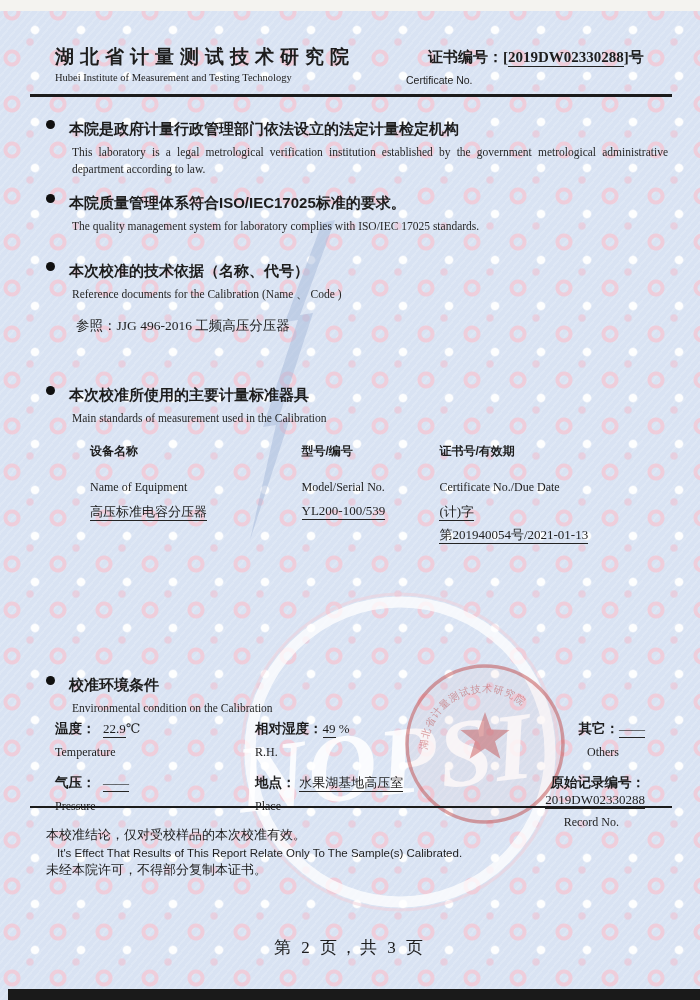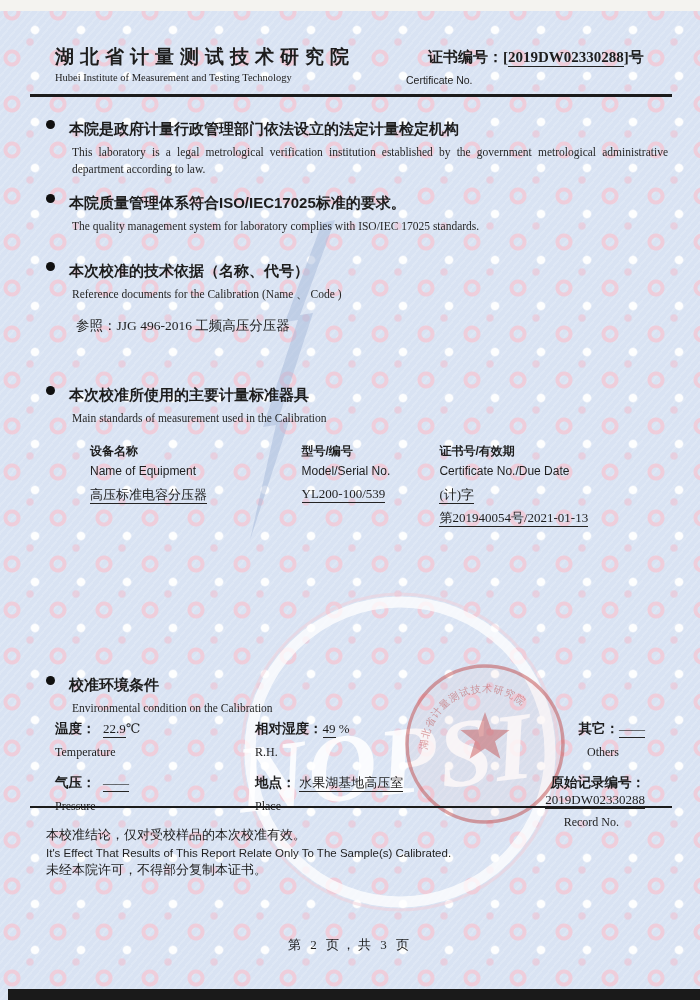--- a/index.html
+++ b/index.html
@@ -29,35 +29,35 @@
   .sect{position:absolute;left:46px;width:620px;}
   .sect-title{display:flex;align-items:flex-start;gap:14px;font-size:15px;font-weight:bold;}
   .bullet{width:9px;height:9px;border-radius:50%;background:#101010;flex:0 0 auto;}
   .sect-en{margin:5px 0 0 26px;font-size:11.5px;color:#272727;line-height:1.45;width:596px;text-align:justify;font-family:Liberation Serif, serif;}
   .s1{top:120px;} .s2{top:194px;} .s3{top:262px;} .s4{top:386px;} .s5{top:676px;}
   .ref-line{margin:14px 0 0 30px;font-size:13.5px;}
   .u{border-bottom:1px solid #242424;padding-bottom:1px;}
   .std-table{display:flex;margin:16px 0 0 44px;}
   .std-col1{width:224px;} .std-col2{width:146px;} .std-col3{width:240px;}
   .std-h{font-size:12px;font-weight:bold;}
-  .std-he{font-size:12px;font-family:Liberation Sans, sans-serif;margin-top:4px;}
+  .std-he{font-size:12px;font-family:Liberation Serif, serif;margin-top:20px;}
   .std-v{font-size:13px;font-family:"Liberation Serif","DejaVu Serif",serif;margin-top:8px;}
   .std-v2{font-size:13px;font-family:"Liberation Serif","DejaVu Serif",serif;margin-top:5px;}
   .env-grid{position:absolute;left:55px;top:720px;width:590px;display:flex;}
   .env-c1{width:200px;} .env-c2{width:215px;} .env-c3{width:175px;text-align:right;}
   .env-label{font-size:13.5px;font-weight:bold;}
   .env-val{font-size:13px;font-family:"Liberation Serif","DejaVu Serif",serif;font-weight:normal;}
   .env-en{font-size:12px;font-family:"Liberation Serif","DejaVu Serif",serif;margin-top:7px;}
   .env-row2{margin-top:14px;}
   .env-c3 .env-en{padding-right:26px;}
   .disc{position:absolute;left:46px;top:826px;width:610px;}
   .disc-cn{font-size:13px;font-family:"Liberation Serif","DejaVu Serif",serif;}
-  .disc-en{font-size:11.5px;margin-top:3px;color:#1f1f1f;}
+  .disc-en{font-size:11.5px;margin-top:3px;color:#1f1f1f;margin-left:11px;}
   .disc-cn2{font-size:13px;font-family:"Liberation Serif","DejaVu Serif",serif;margin-top:2px;}
-  .footer{position:absolute;left:0;right:0;top:936px;text-align:center;font-size:13px;letter-spacing:3px;font-family:"Liberation Serif","DejaVu Serif",serif;}
+  .footer{position:absolute;left:0;right:0;top:936px;text-align:center;font-size:17px;letter-spacing:3px;font-family:"Liberation Serif","DejaVu Serif",serif;}
   .wm{position:absolute;left:150px;top:195px;width:470px;height:730px;pointer-events:none;}
   .seal{position:absolute;left:398px;top:654px;width:176px;height:182px;pointer-events:none;}
 </style>
 </head>
 <body>
 
 <div class="page">
 
   <svg class="wm" viewBox="0 0 470 730">
     <polygon points="185,25 150,120 163,118 128,225 140,223 100,345 126,230 113,232 148,125 135,127 172,28" fill="rgba(160,180,215,0.45)"></polygon>

